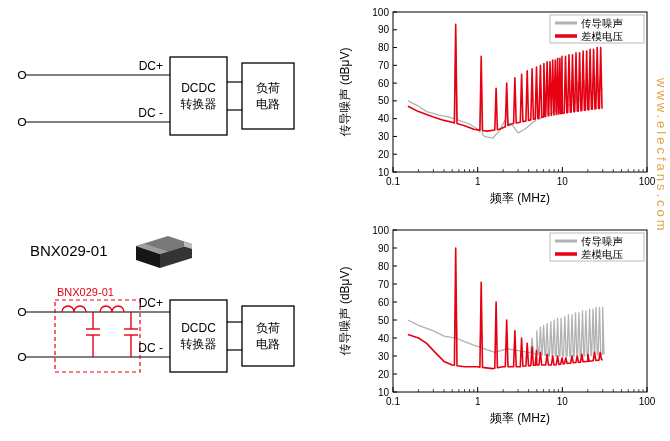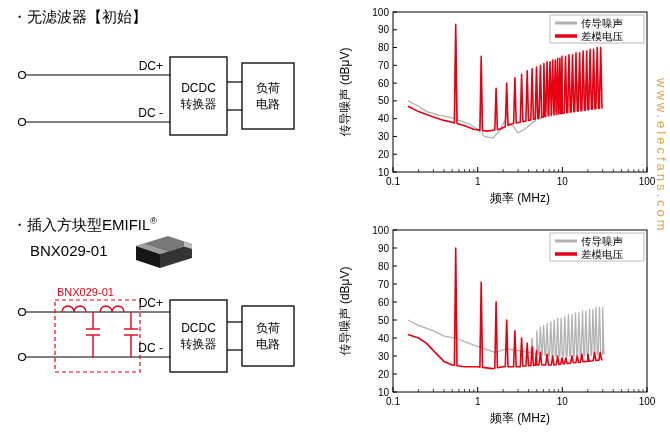--- a/index.html
+++ b/index.html
@@ -13,25 +13,21 @@
   .watermark-side{right:1px;top:78px;writing-mode:vertical-rl;font-size:13px;letter-spacing:3px;
                   color:rgba(223,158,59,0.95);z-index:30;}
   .watermark-corner{right:5px;top:392px;font-size:21px;font-weight:bold;font-style:italic;
                     color:#f08c1e;z-index:31;text-shadow:1px 1px 0 rgba(255,255,255,0.8);}
 </style>
 </head>
 <body>
 
 <div id="canvas">
 
-  <div class="abs title" style="left:12px;top:8px;">・无滤波器【初始】</div>
-
-  <div class="abs title" style="left:12px;top:216px;">
-    <span>・插入方块型EMIFIL</span><sup class="reg">®</sup>
-  </div>
+
 
   <div class="abs part-number" style="left:30px;top:242px;">BNX029-01</div>
 
   <svg class="abs" style="left:0;top:0;" width="335" height="441" viewBox="0 0 335 441">
 
     <g>
       <circle cx="22" cy="75" r="3.5" fill="#fff" stroke="#000" stroke-width="1.2"></circle>
       <circle cx="22" cy="122" r="3.5" fill="#fff" stroke="#000" stroke-width="1.2"></circle>
       <line x1="25.5" y1="75" x2="170" y2="75" stroke="#000" stroke-width="1.2"></line>
       <line x1="25.5" y1="122" x2="170" y2="122" stroke="#000" stroke-width="1.2"></line>

